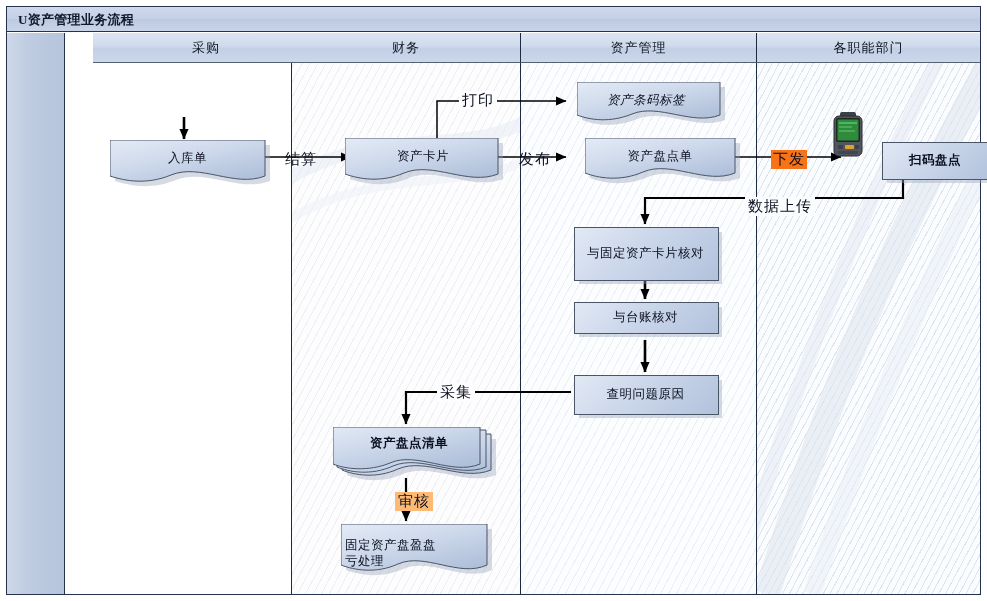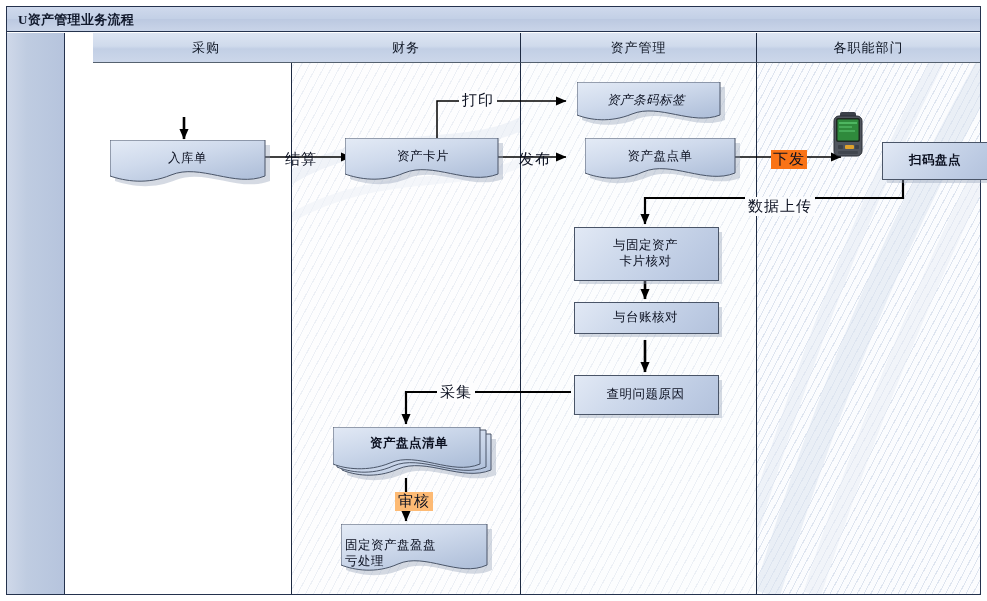--- a/index.html
+++ b/index.html
@@ -219,21 +219,21 @@
 
   <div class="node rect bold" style="left:850px;top:142px;width:106px;height:36px;margin-left:32px;">
     <div class="shadow"></div>
     <div class="body"></div>
     <div class="lbl">扫码盘点</div>
   </div>
 
   <div class="node rect" style="left:574px;top:227px;width:143px;height:52px;">
     <div class="shadow"></div>
     <div class="body"></div>
-    <div class="lbl" style="flex-direction:column;">
+    <div class="lbl" style="flex-direction:row;">
       <div>与固定资产</div>
       <div>卡片核对</div>
     </div>
   </div>
 
   <div class="node rect" style="left:574px;top:302px;width:143px;height:30px;">
     <div class="shadow"></div>
     <div class="body"></div>
     <div class="lbl">与台账核对</div>
   </div>

